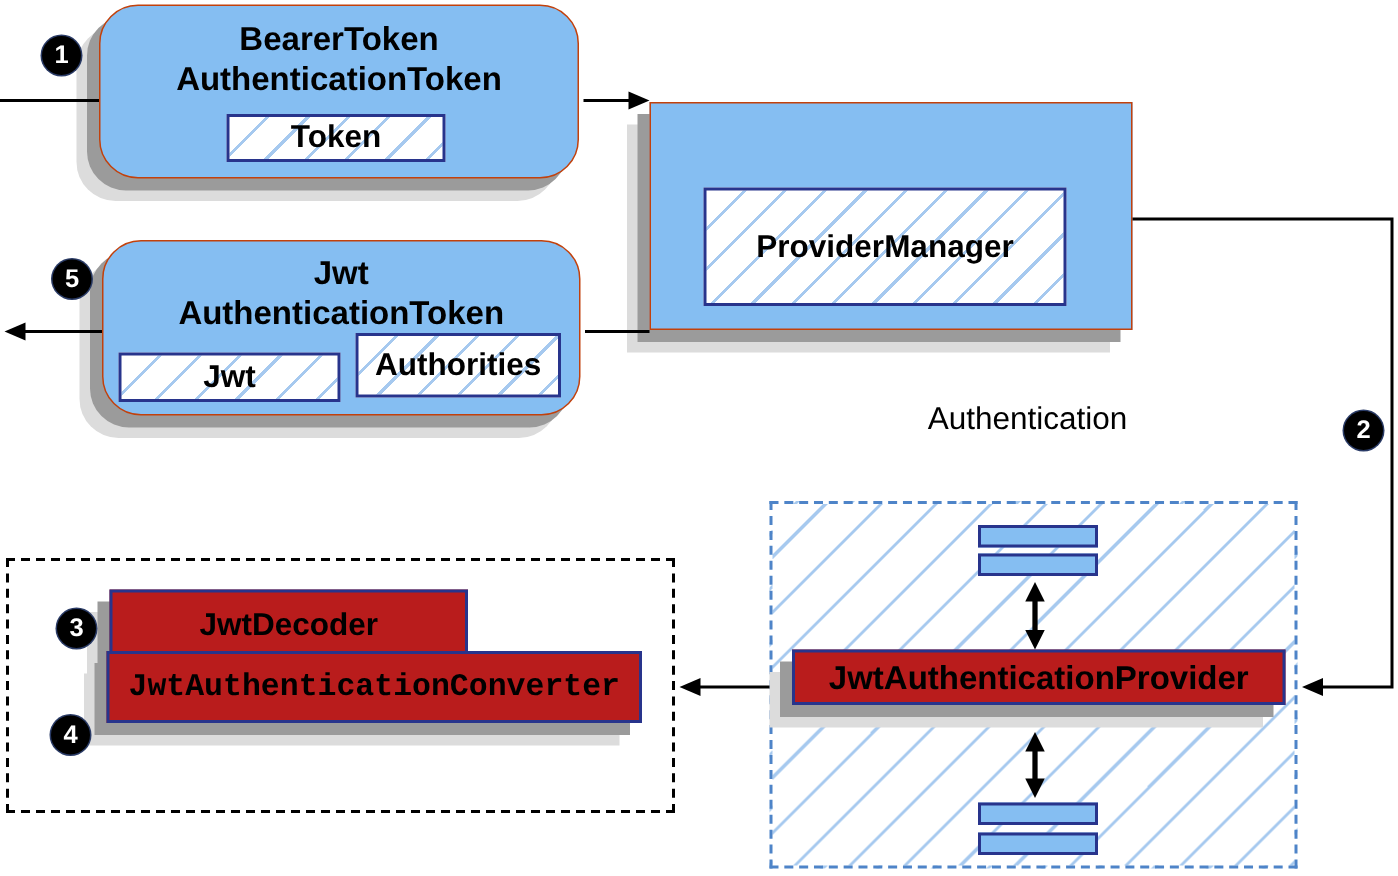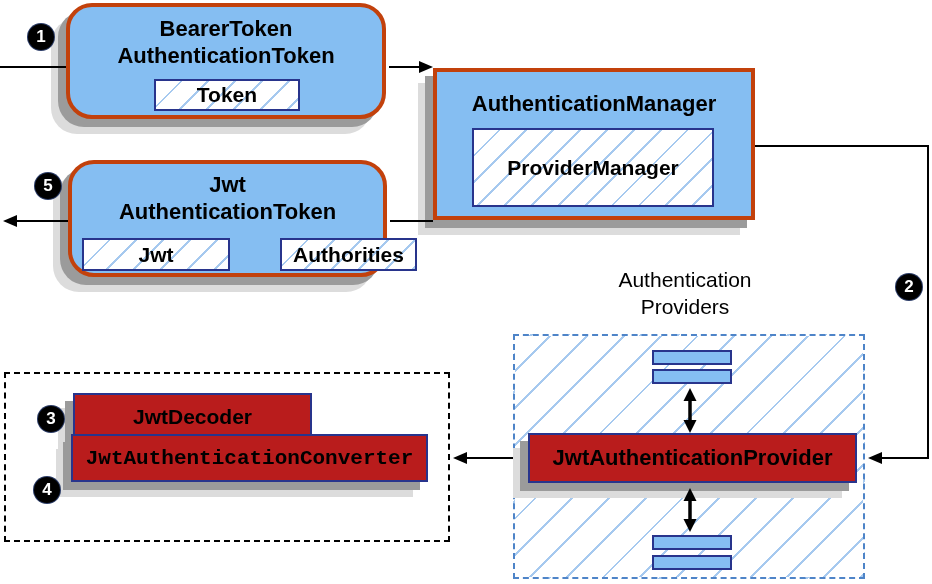--- a/index.html
+++ b/index.html
@@ -1,21 +1,21 @@
 <!DOCTYPE html>
 <html><head>
 <meta charset="utf-8">
 <style>
   html,body{margin:0;padding:0;background:#ffffff;}
   .canvas{
     position:relative;width:932px;height:584px;background:#ffffff;overflow:hidden;
     font-family:"Liberation Sans",sans-serif;color:#000;
   }
   .node{
-    position:absolute;background:#85bef2;border:4px solid #c2410c;box-sizing:border-box;
+    position:absolute;background:#85bef2;border:1px solid #c2410c;box-sizing:border-box;
     box-shadow:-8px 8px 0 0 #9b9b9b,-15px 15px 0 0 #dcdcdc;
     text-align:center;font-weight:bold;
   }
   .rounded{border-radius:26px;}
   .node-title{font-size:22px;line-height:27px;font-weight:bold;}
   .chip{
     position:absolute;background:#ffffff;border:2px solid #28348c;box-sizing:border-box;
     font-weight:bold;font-size:21px;display:flex;align-items:center;justify-content:center;
   }
   .hatch{
@@ -52,29 +52,28 @@
 </style>
 </head>
 <body>
 
 <div class="canvas">
 
   <div class="group-dashed-blue hatch-big" style="left:513px;top:334px;width:352px;height:245px;"></div>
 
   <div class="group-label" style="left:575px;top:266px;width:220px;">
     <div>Authentication</div>
-    <div>Providers</div>
   </div>
 
   <div class="mini-rect" style="left:652px;top:350px;"></div>
   <div class="mini-rect" style="left:652px;top:369px;"></div>
   <div class="mini-rect" style="left:652px;top:535px;"></div>
   <div class="mini-rect" style="left:652px;top:555px;"></div>
 
-  <div class="flat-node" style="left:528px;top:433px;width:329px;height:50px;font-size:22px;text-align:right;">
+  <div class="flat-node" style="left:528px;top:433px;width:329px;height:37px;font-size:22px;text-align:right;">
     <span>JwtAuthenticationProvider</span>
   </div>
 
   <div class="group-dashed-black" style="left:4px;top:372px;width:446px;height:170px;"></div>
 
   <div class="flat-node" style="left:73px;top:393px;width:239px;height:48px;font-size:21px;">
     <span>JwtDecoder</span>
   </div>
 
   <div class="flat-node" style="left:71px;top:434px;width:357px;height:48px;font-size:21px;font-family:Liberation Mono, monospace;">
@@ -85,37 +84,34 @@
     <div class="node-title" style="padding-top:8px;">
       <div>BearerToken</div>
       <div>AuthenticationToken</div>
     </div>
     <div class="chip hatch" style="left:84px;top:72px;width:146px;height:32px;">
       <span>Token</span>
     </div>
   </div>
 
   <div class="node" style="left:433px;top:68px;width:322px;height:152px;">
-    <div class="node-title" style="padding-top:18px;">
-      <div>AuthenticationManager</div>
-    </div>
     <div class="chip hatch" style="left:35px;top:56px;width:242px;height:79px;">
       <span>ProviderManager</span>
     </div>
   </div>
 
   <div class="node rounded" style="left:68px;top:160px;width:319px;height:117px;">
     <div class="node-title" style="padding-top:7px;">
       <div>Jwt</div>
       <div>AuthenticationToken</div>
     </div>
     <div class="chip hatch" style="left:10px;top:74px;width:148px;height:33px;">
       <span>Jwt</span>
     </div>
-    <div class="chip hatch" style="left:168px;top:74px;width:137px;height:33px;margin-left:40px;">
+    <div class="chip hatch" style="left:168px;top:61px;width:137px;height:43px;">
       <span>Authorities</span>
     </div>
   </div>
 
   <div class="step" style="left:28px;top:24px;">
     <span>1</span>
   </div>
   <div class="step" style="left:896px;top:274px;">
     <span>2</span>
   </div>

